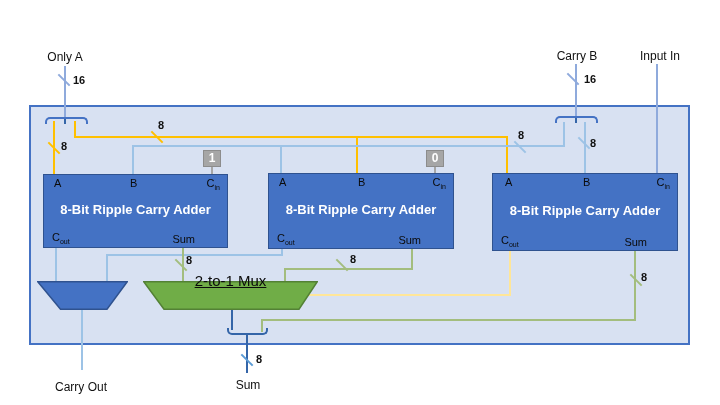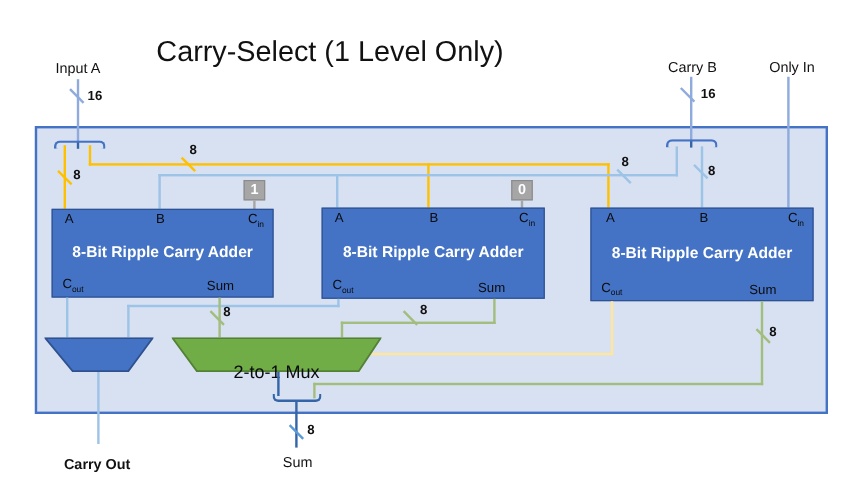--- a/index.html
+++ b/index.html
@@ -19,26 +19,25 @@
   .bracket-split{position:absolute;height:7px;border-top:2px solid #4472c4;border-left:2px solid #4472c4;border-right:2px solid #4472c4;border-radius:5px 5px 0 0;box-sizing:border-box;}
   .bracket-merge{position:absolute;height:7px;border-bottom:2px solid #3465a8;border-left:2px solid #3465a8;border-right:2px solid #3465a8;border-radius:0 0 5px 5px;box-sizing:border-box;}
   .constbox{position:absolute;width:18px;height:17px;background:#a6a6a6;border:1px solid #8c8c8c;box-sizing:border-box;color:#fff;font-weight:bold;font-size:12px;text-align:center;line-height:15px;}
   .muxlabel{position:absolute;text-align:center;font-size:15px;color:#0b0b0b;}
 </style>
 </head>
 <body>
 
 <div class="stage">
 
-  <div class="abs title" style="left:125px;top:30px;width:300px;">Carry-Select (1 Level Only)</div>
 
-  <div class="abs iolabel" style="left:35px;top:50px;width:60px;">Input A</div>
+  <div class="abs iolabel" style="left:35px;top:50px;width:60px;">Only A</div>
   <div class="abs iolabel" style="left:547px;top:49px;width:60px;">Carry B</div>
-  <div class="abs iolabel" style="left:628px;top:49px;width:64px;">Only In</div>
-  <div class="abs iolabel" style="left:46px;top:380px;width:70px;font-weight:bold;">Carry Out</div>
+  <div class="abs iolabel" style="left:628px;top:49px;width:64px;">Input In</div>
+  <div class="abs iolabel" style="left:46px;top:380px;width:70px;">Carry Out</div>
   <div class="abs iolabel" style="left:218px;top:378px;width:60px;">Sum</div>
 
   <div class="abs container-box" style="left:29px;top:105px;width:661px;height:240px;"></div>
 
   <div class="vwire" style="left:64px;top:66px;width:2px;height:53px;background:#8faadc;"></div>
   <div class="vwire" style="left:575px;top:64px;width:2px;height:54px;background:#8faadc;"></div>
   <div class="vwire" style="left:656px;top:64px;width:2px;height:109px;background:#8faadc;"></div>
   <div class="vwire" style="left:64px;top:118px;width:2px;height:6px;background:#3465a8;"></div>
   <div class="vwire" style="left:575px;top:117px;width:2px;height:6px;background:#3465a8;"></div>
 
@@ -126,21 +125,21 @@
   <div class="vwire" style="left:509px;top:251px;width:2px;height:45px;background:#ffe699;"></div>
   <div class="hwire" style="left:309px;top:294px;width:202px;height:2px;background:#ffe699;"></div>
 
   <svg class="abs" style="left:37px;top:281px;" width="91" height="29">
     <polygon points="0.75,0.75 90.25,0.75 70,28.25 23.5,28.25" fill="#4472c4" stroke="#2f528f" stroke-width="1.5"></polygon>
   </svg>
 
   <svg class="abs" style="left:143px;top:281px;" width="175" height="29">
     <polygon points="0.75,0.75 174.25,0.75 156,28.25 21,28.25" fill="#70ad47" stroke="#538135" stroke-width="1.5"></polygon>
   </svg>
-  <div class="muxlabel" style="left:143px;top:302px;width:175px;">2-to-1 Mux</div>
+  <div class="muxlabel" style="left:143px;top:272px;width:175px;text-decoration:underline;">2-to-1 Mux</div>
 
   <div class="vwire" style="left:81px;top:310px;width:2px;height:60px;background:#9dc3e6;"></div>
 
   <div class="vwire" style="left:231px;top:310px;width:2px;height:20px;background:#3465a8;"></div>
   <div class="bracket-merge" style="left:227px;top:328px;width:41px;"></div>
   <div class="vwire" style="left:246px;top:335px;width:2px;height:38px;background:#3465a8;"></div>
   <div class="slash" style="left:239px;top:359px;background:#5b9bd5;"></div>
   <div class="abs buslabel" style="left:256px;top:353px;">8</div>
 
 </div>

